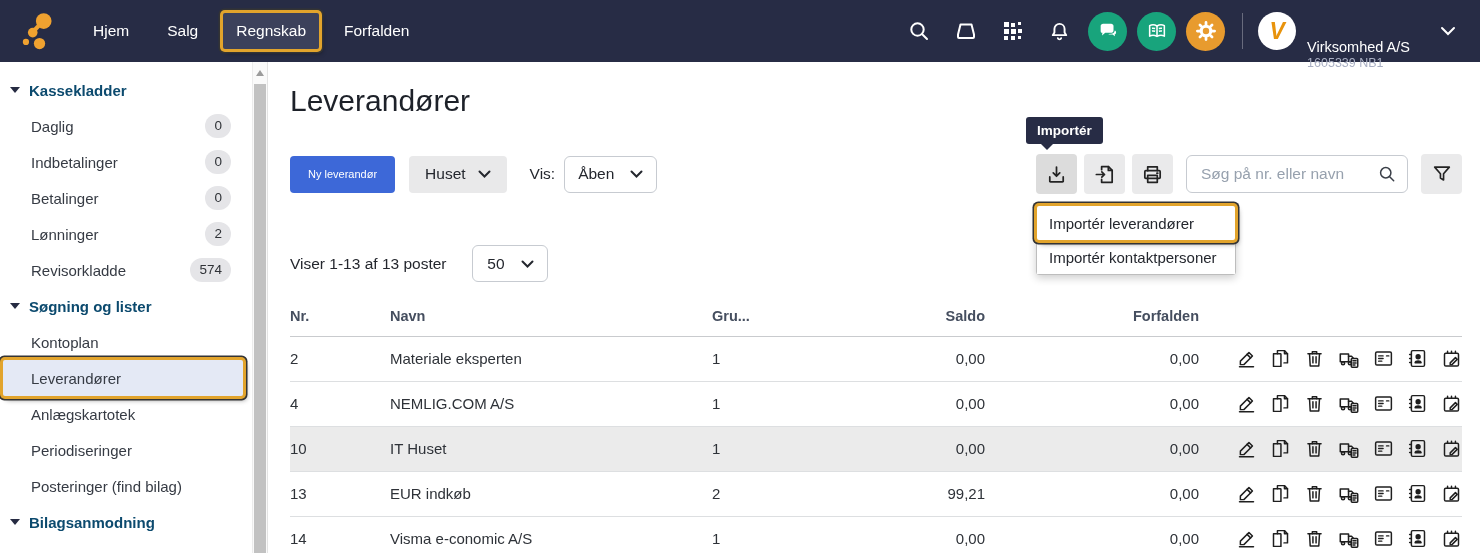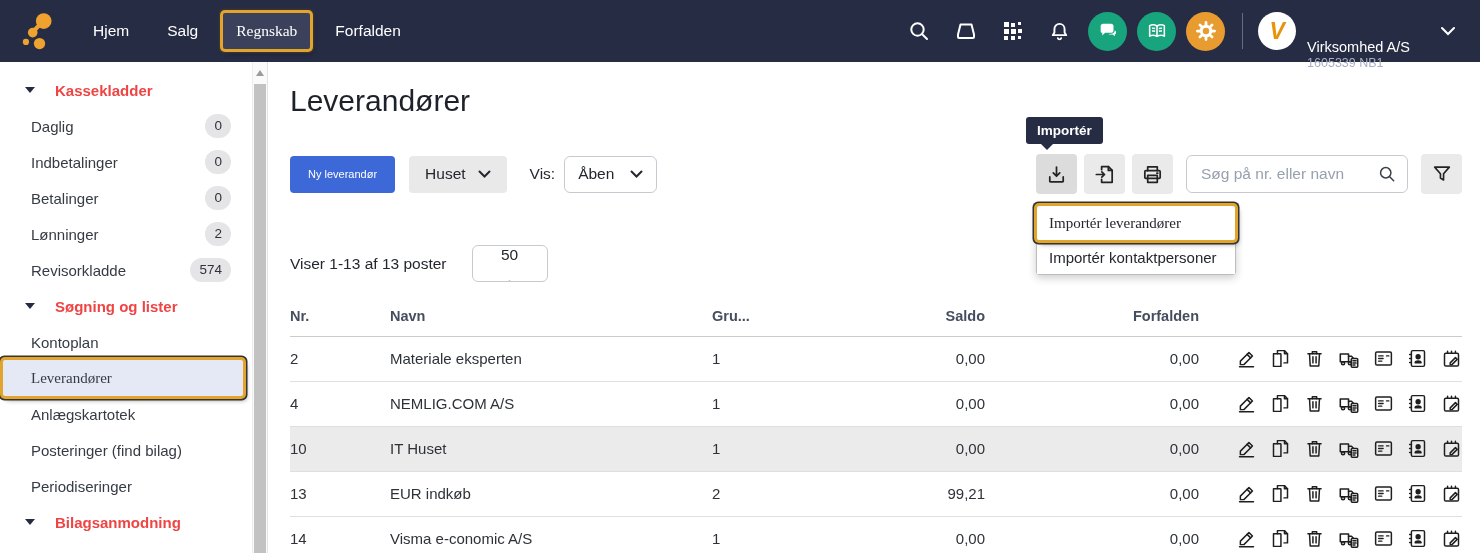--- a/index.html
+++ b/index.html
@@ -9,38 +9,38 @@
     font-family:"Liberation Sans", sans-serif; -webkit-font-smoothing:antialiased;
   }
   .app { width:1480px; height:553px; display:flex; flex-direction:column; overflow:hidden; }
 
   
   .navbar { height:62px; flex:0 0 62px; background:#272C45; display:flex; align-items:center; padding:0 14px 0 14px; }
   .logo { width:42px; height:46px; margin:0 20px 0 4px; flex:0 0 auto; }
   .nav-items { display:flex; align-items:center; gap:12px; }
   .nav-item { color:#fff; font-size:15.5px; padding:9px 13px; border-radius:3px; cursor:pointer; white-space:nowrap; }
   .nav-item.active { background:#3C415B; }
-  .gold { box-shadow:0 0 0 3px #E2A42C, 0 0 0 4.5px #343434, 3px 4px 5px rgba(0,0,0,.45); border-radius:2px;font-family:Liberation Serif, serif; }
+  .gold { box-shadow:0 0 0 3px #E2A42C, 0 0 0 4.5px #343434, 3px 4px 5px rgba(0,0,0,.45); border-radius:2px; }
   .nav-right { margin-left:auto; display:flex; align-items:center; }
   .nav-icon-btn { width:47px; height:42px; display:flex; align-items:center; justify-content:center; cursor:pointer; }
   .circle-btn { width:39px; height:39px; border-radius:50%; display:flex; align-items:center; justify-content:center; margin:0 5px; cursor:pointer; }
   .circle-green { background:#18A47C; }
   .circle-orange { background:#E89B2E; }
   .nav-divider { width:1px; height:36px; background:rgba(255,255,255,.3); margin:0 15px 0 12px; }
   .avatar { width:38px; height:38px; border-radius:50%; background:#fff; display:flex; align-items:center; justify-content:center;
             color:#E8930C; font-weight:bold; font-style:italic; font-size:23px; flex:0 0 auto; }
   .company { margin-left:11px; line-height:1.25; }
   .company .name { color:#fff; font-size:14.5px;margin-top:48px; }
   .company .id { color:#A9AFC3; font-size:12.5px; }
   .nav-chev { margin:0 10px 0 30px; cursor:pointer; display:flex; }
 
   
   .frame { flex:1; display:flex; overflow:hidden; }
   .sidebar { width:252px; flex:0 0 252px; padding-top:10px; overflow:hidden; background:#fff; }
-  .side-head { height:36px; display:flex; align-items:center; gap:20px; padding-left:25px; font-size:15px; font-weight:bold; color:#ef4444; cursor:pointer; }
+  .side-head { height:36px; display:flex; align-items:center; gap:9px; padding-left:10px; font-size:15px; font-weight:bold; color:#0c4a6e; cursor:pointer; }
   .caret { width:0; height:0; border-left:5px solid transparent; border-right:5px solid transparent; border-top:6px solid #262B42; }
   .side-item { height:36px; display:flex; align-items:center; justify-content:space-between; padding:0 12px 0 31px;
                margin-right:9px; font-size:15px; color:#363B44; cursor:pointer; }
   .side-item.selected { background:#E4E9F5; margin-left:3px; padding-left:28px; }
   .badge { background:#E5E5E8; color:#2F3237; font-size:13.5px; line-height:1; padding:5px 9px; border-radius:12px; min-width:24px; text-align:center; }
   .side-scrollbar { width:16px; flex:0 0 16px; background:#FAFAFA; border-left:1px solid #ECECEC; border-right:1px solid #E3E3E3; position:relative; }
   .sb-arrow { position:absolute; top:8px; left:3px; width:0; height:0; border-left:4.5px solid transparent; border-right:4.5px solid transparent; border-bottom:6px solid #9B9B9B; }
   .sb-thumb { position:absolute; top:22px; bottom:0; left:1px; width:12px; background:#C2C2C2; cursor:pointer; }
 
   
@@ -64,21 +64,21 @@
   .tooltip { position:absolute; top:-37px; left:-10px; background:#272C45; color:#fff; font-size:13.5px; font-weight:bold;
              padding:6px 11px; border-radius:3px; white-space:nowrap; z-index:6; }
   .tooltip::after { content:""; position:absolute; left:15px; top:100%; border:6px solid transparent; border-top-color:#272C45; }
   .menu { position:absolute; top:51px; left:0; width:200px; background:#fff; border:1px solid #BDBDBD; border-radius:3px;
           box-shadow:0 3px 8px rgba(0,0,0,.2); z-index:5; }
   .menu-item { height:34px; display:flex; align-items:center; padding:0 12px; font-size:15px; color:#24272E; white-space:nowrap; cursor:pointer; background:#fff; }
   .menu-item.gold { position:relative; z-index:7;text-align:right; }
 
   .meta-row { margin-top:51px; display:flex; align-items:center; }
   .showing { font-size:15.5px; color:#24272E; }
-  .page-size { margin-left:25px; width:76px; justify-content:flex-end;flex-direction:column; }
+  .page-size { margin-left:25px; width:76px; justify-content:flex-end; }
 
   .table-wrap { margin-top:14px; }
   table { width:100%; border-collapse:collapse; table-layout:fixed; }
   th { text-align:left; font-size:14.5px; font-weight:bold; color:#454E5F; height:40px; vertical-align:middle; padding:0; }
   thead tr { border-bottom:1px solid #C9CBCE; }
   tbody tr { border-bottom:1px solid #DDDFE1; }
   tbody tr.shaded { background:#EBEBEB; }
   td { height:45px; vertical-align:middle; font-size:15px; color:#2E3238; padding:0; }
   .num { text-align:right; }
   .actions { display:flex; justify-content:flex-end; align-items:center; gap:13px; padding-left:18px; }
@@ -207,24 +207,24 @@
         <div class="side-item">
           <span>Kontoplan</span>
         </div>
         <div class="side-item selected gold">
           <span>Leverandører</span>
         </div>
         <div class="side-item">
           <span>Anlægskartotek</span>
         </div>
         <div class="side-item">
+          <span>Periodiseringer</span>
+        </div>
+        <div class="side-item">
           <span>Posteringer (find bilag)</span>
-        </div>
-        <div class="side-item">
-          <span>Periodiseringer</span>
         </div>
         <div class="side-head">
           <span class="caret"></span>
           <span>Bilagsanmodning</span>
         </div>
       </div>
     <div class="side-scrollbar">
       <div class="sb-arrow"></div>
       <div class="sb-thumb"></div>
     </div>

